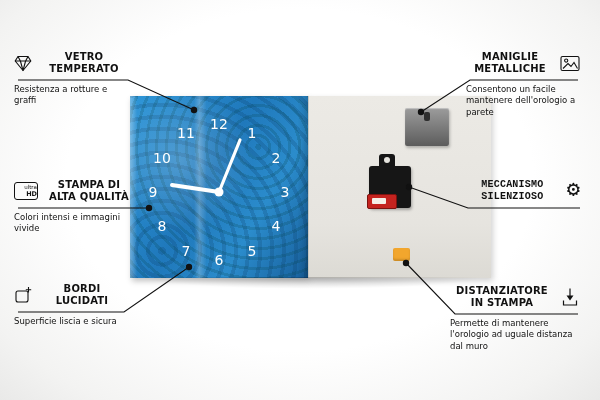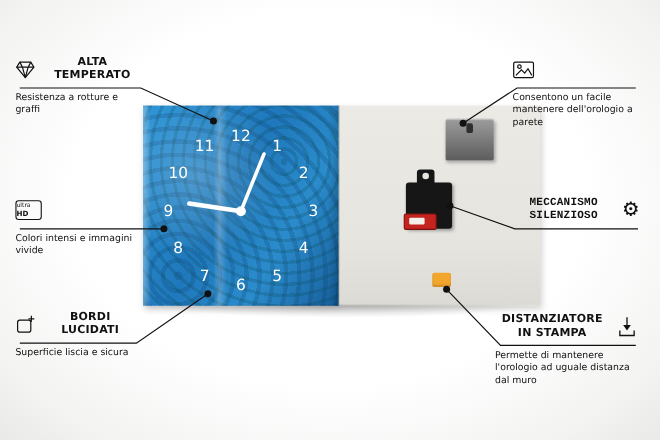--- a/index.html
+++ b/index.html
@@ -17,21 +17,21 @@
   .callout .subtitle{font-size:8.5px;line-height:1.35;text-align:left;margin-top:6px;color:#111;}
   .co-vetro{left:14px;top:48px;width:116px;}
   .co-stampa{left:14px;top:176px;width:120px;}
   .co-bordi{left:14px;top:280px;width:112px;}
   .co-maniglie{left:466px;top:48px;width:114px;}
   .co-meccanismo{left:464px;top:176px;width:116px;font-family:Liberation Mono, monospace;}
   .co-distanziatore{left:450px;top:282px;width:130px;}
 
   .icon{flex:0 0 auto;display:flex;align-items:center;justify-content:center;}
   .uhd{width:22px;height:16px;border:1.3px solid #111;border-radius:3px;
-       display:flex;flex-direction:column;align-items:flex-start;justify-content:center;line-height:1;}
+       display:flex;flex-direction:column;align-items:flex-end;justify-content:center;line-height:1;}
   .uhd .l1{font-size:5.5px;}
   .uhd .l2{font-size:6.5px;font-weight:bold;}
   .gear{font-size:22px;line-height:1;}
 
   
   #lines{position:absolute;left:0;top:0;pointer-events:none;}
 
   
   .clock{
     left:130px;top:96px;width:178px;height:182px;
@@ -138,50 +138,52 @@
 </svg>
 
 <div class="callout co-vetro">
   <div class="row">
     <span class="icon">
       <svg width="18" height="17" viewBox="0 0 18 17" fill="none" stroke="#111" stroke-width="1.1">
         <polygon points="4,1.5 14,1.5 16.8,6 9,15.5 1.2,6"></polygon>
         <path d="M1.2 6 H16.8 M4 1.5 L6.4 6 L9 15.5 M14 1.5 L11.6 6 L9 15.5"></path>
       </svg>
     </span>
-    <div class="title">ALTA TEMPERATO</div>
+    <div class="title">VETRO TEMPERATO</div>
   </div>
   <div class="subtitle">Resistenza a rotture e graffi</div>
 </div>
 
 <div class="callout co-stampa">
   <div class="row">
     <span class="icon uhd">
       <span class="l1">ultra</span>
       <span class="l2">HD</span>
     </span>
+    <div class="title">STAMPA DI ALTA QUALITÀ</div>
   </div>
   <div class="subtitle">Colori intensi e immagini vivide</div>
 </div>
 
 <div class="callout co-bordi">
   <div class="row">
     <span class="icon">
       <svg width="18" height="18" viewBox="0 0 18 18" fill="none" stroke="#111" stroke-width="1.1">
         <rect x="2" y="5" width="12" height="11" rx="2"></rect>
         <path d="M14.5 1 V6.5 M11.8 3.8 H17.2"></path>
       </svg>
     </span>
     <div class="title">BORDI LUCIDATI</div>
   </div>
   <div class="subtitle">Superficie liscia e sicura</div>
 </div>
 
 <div class="callout co-maniglie">
   <div class="row">
+    <div class="title">MANIGLIE METALLICHE</div>
     <span class="icon">
       <svg width="20" height="17" viewBox="0 0 20 17" fill="none" stroke="#111" stroke-width="1.1">
         <rect x="1" y="1.5" width="18" height="14" rx="1.5"></rect>
         <circle cx="6.2" cy="5.6" r="1.6"></circle>
         <path d="M3 13.5 L8 8.5 L11 11.5 L14 7.5 L17.5 13.5"></path>
       </svg>
     </span>
   </div>
   <div class="subtitle">Consentono un facile mantenere dell'orologio a parete</div>
 </div>

